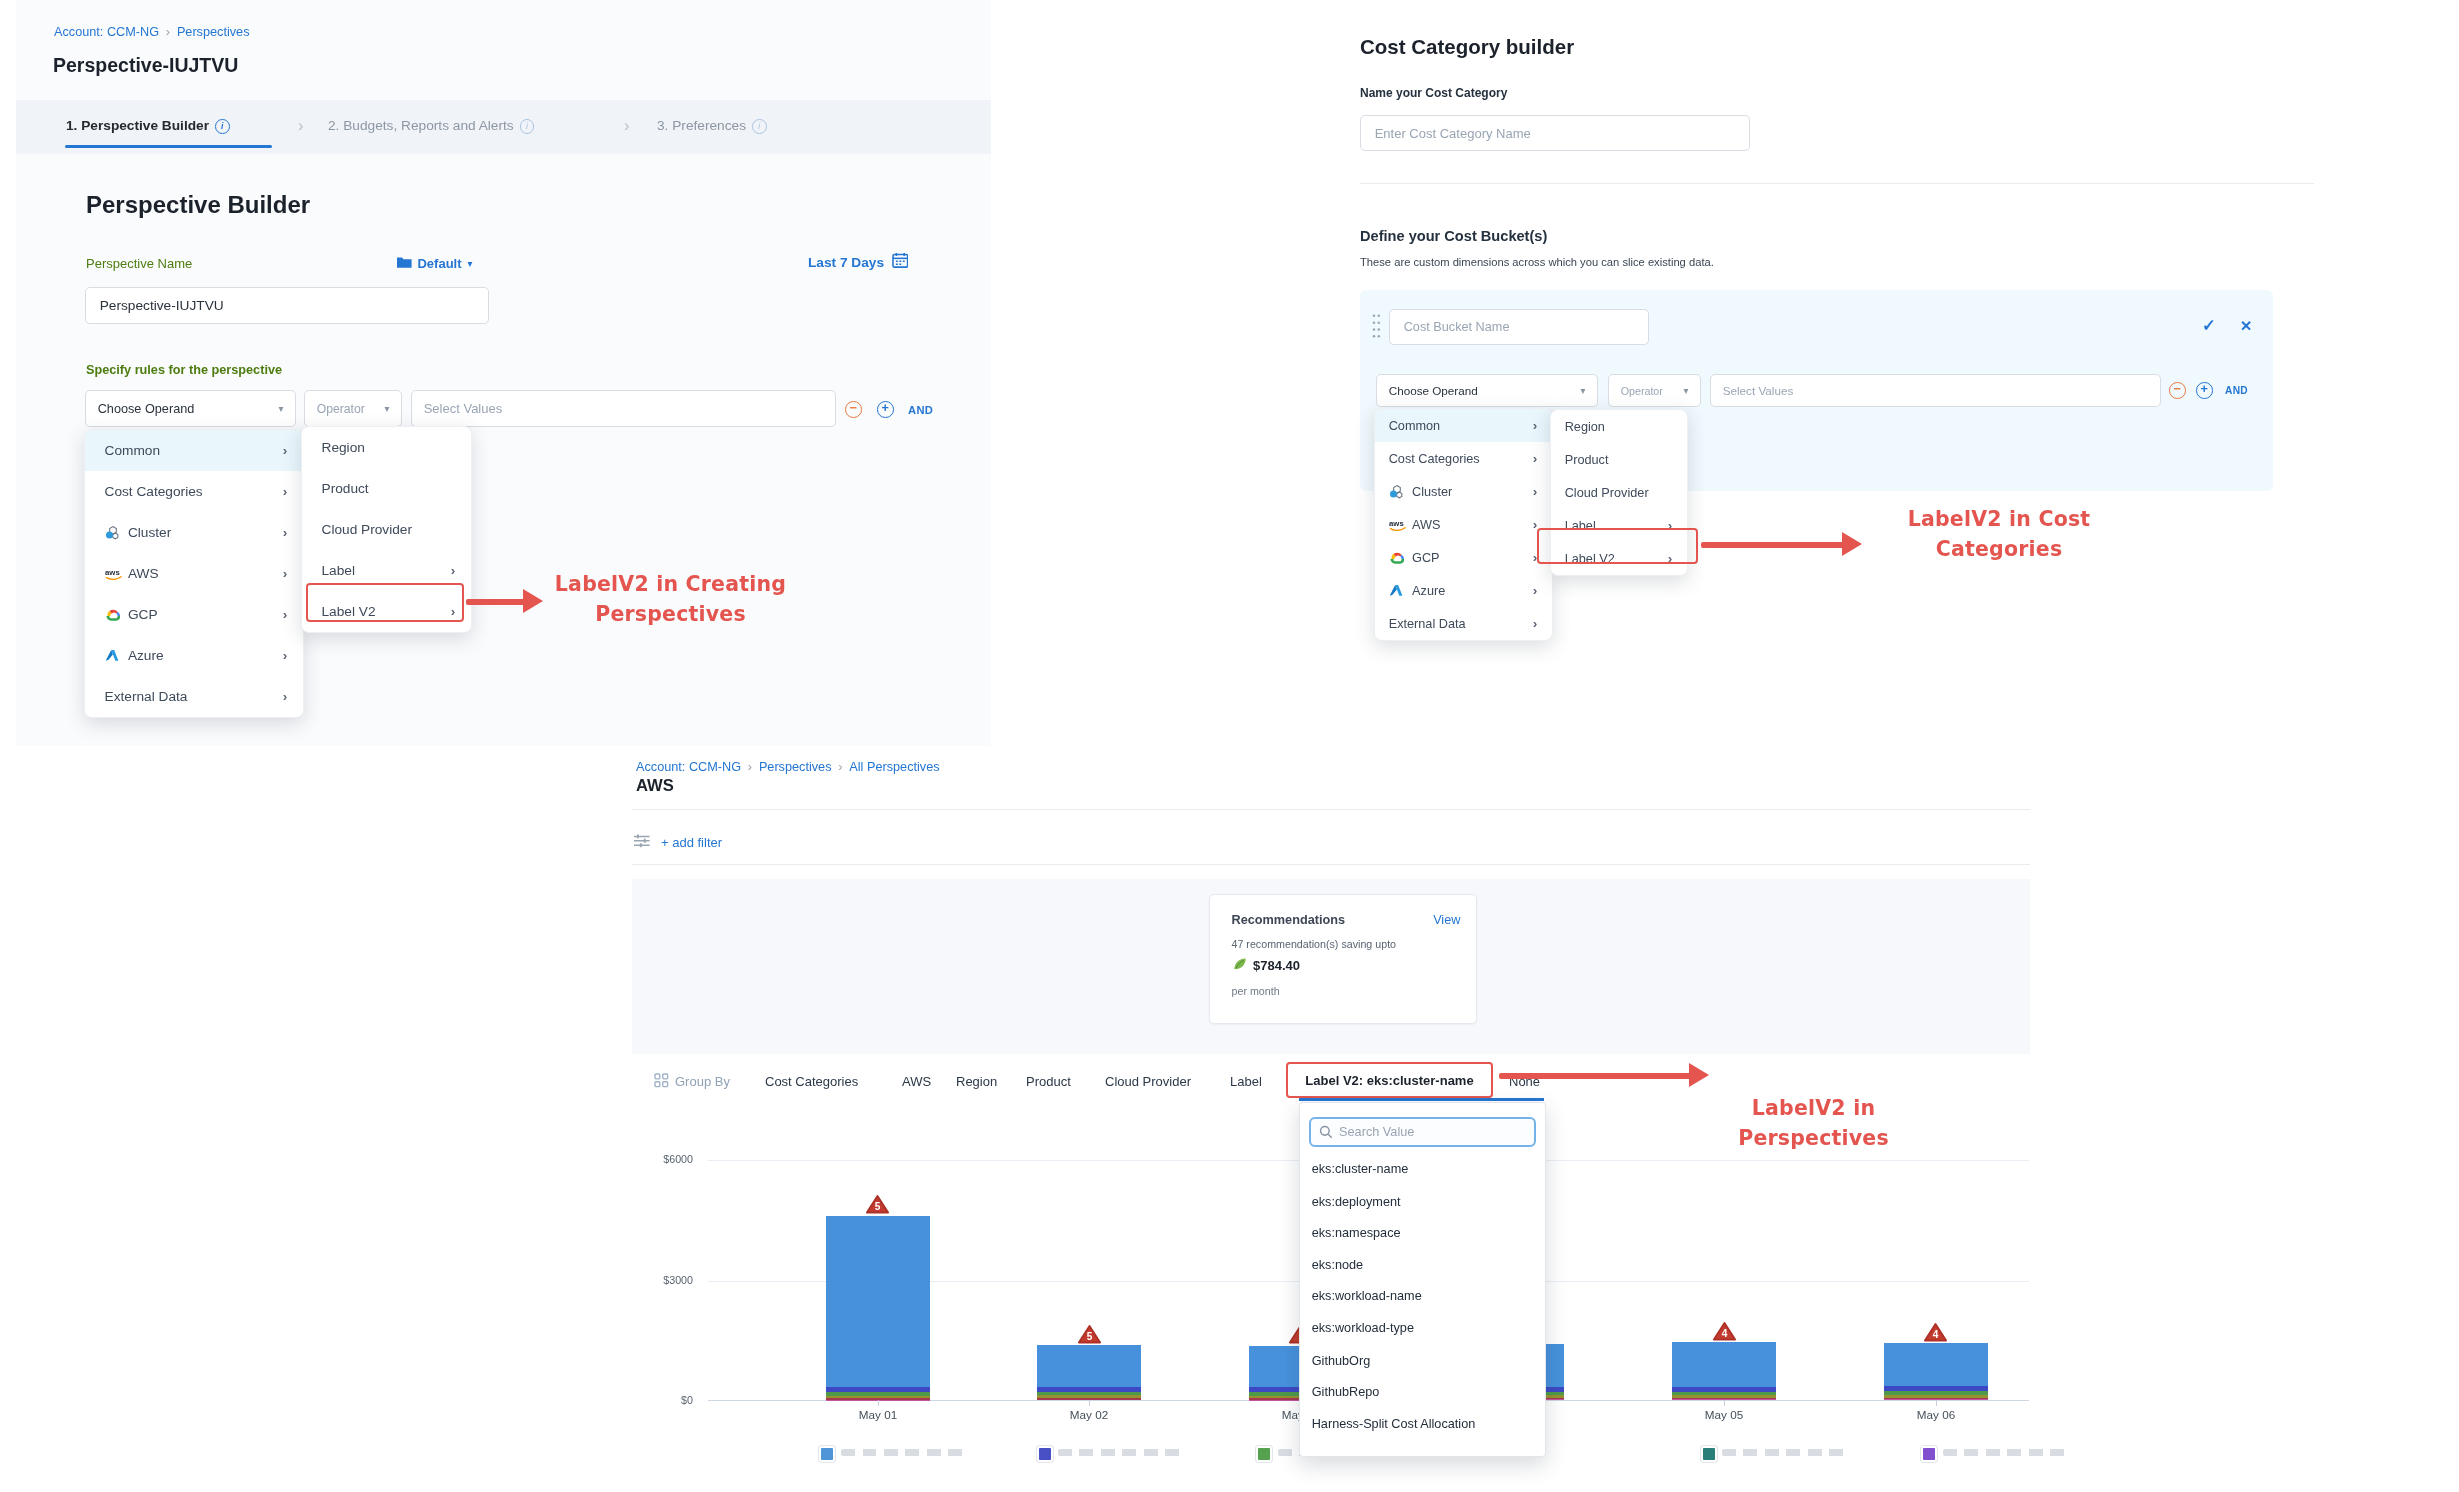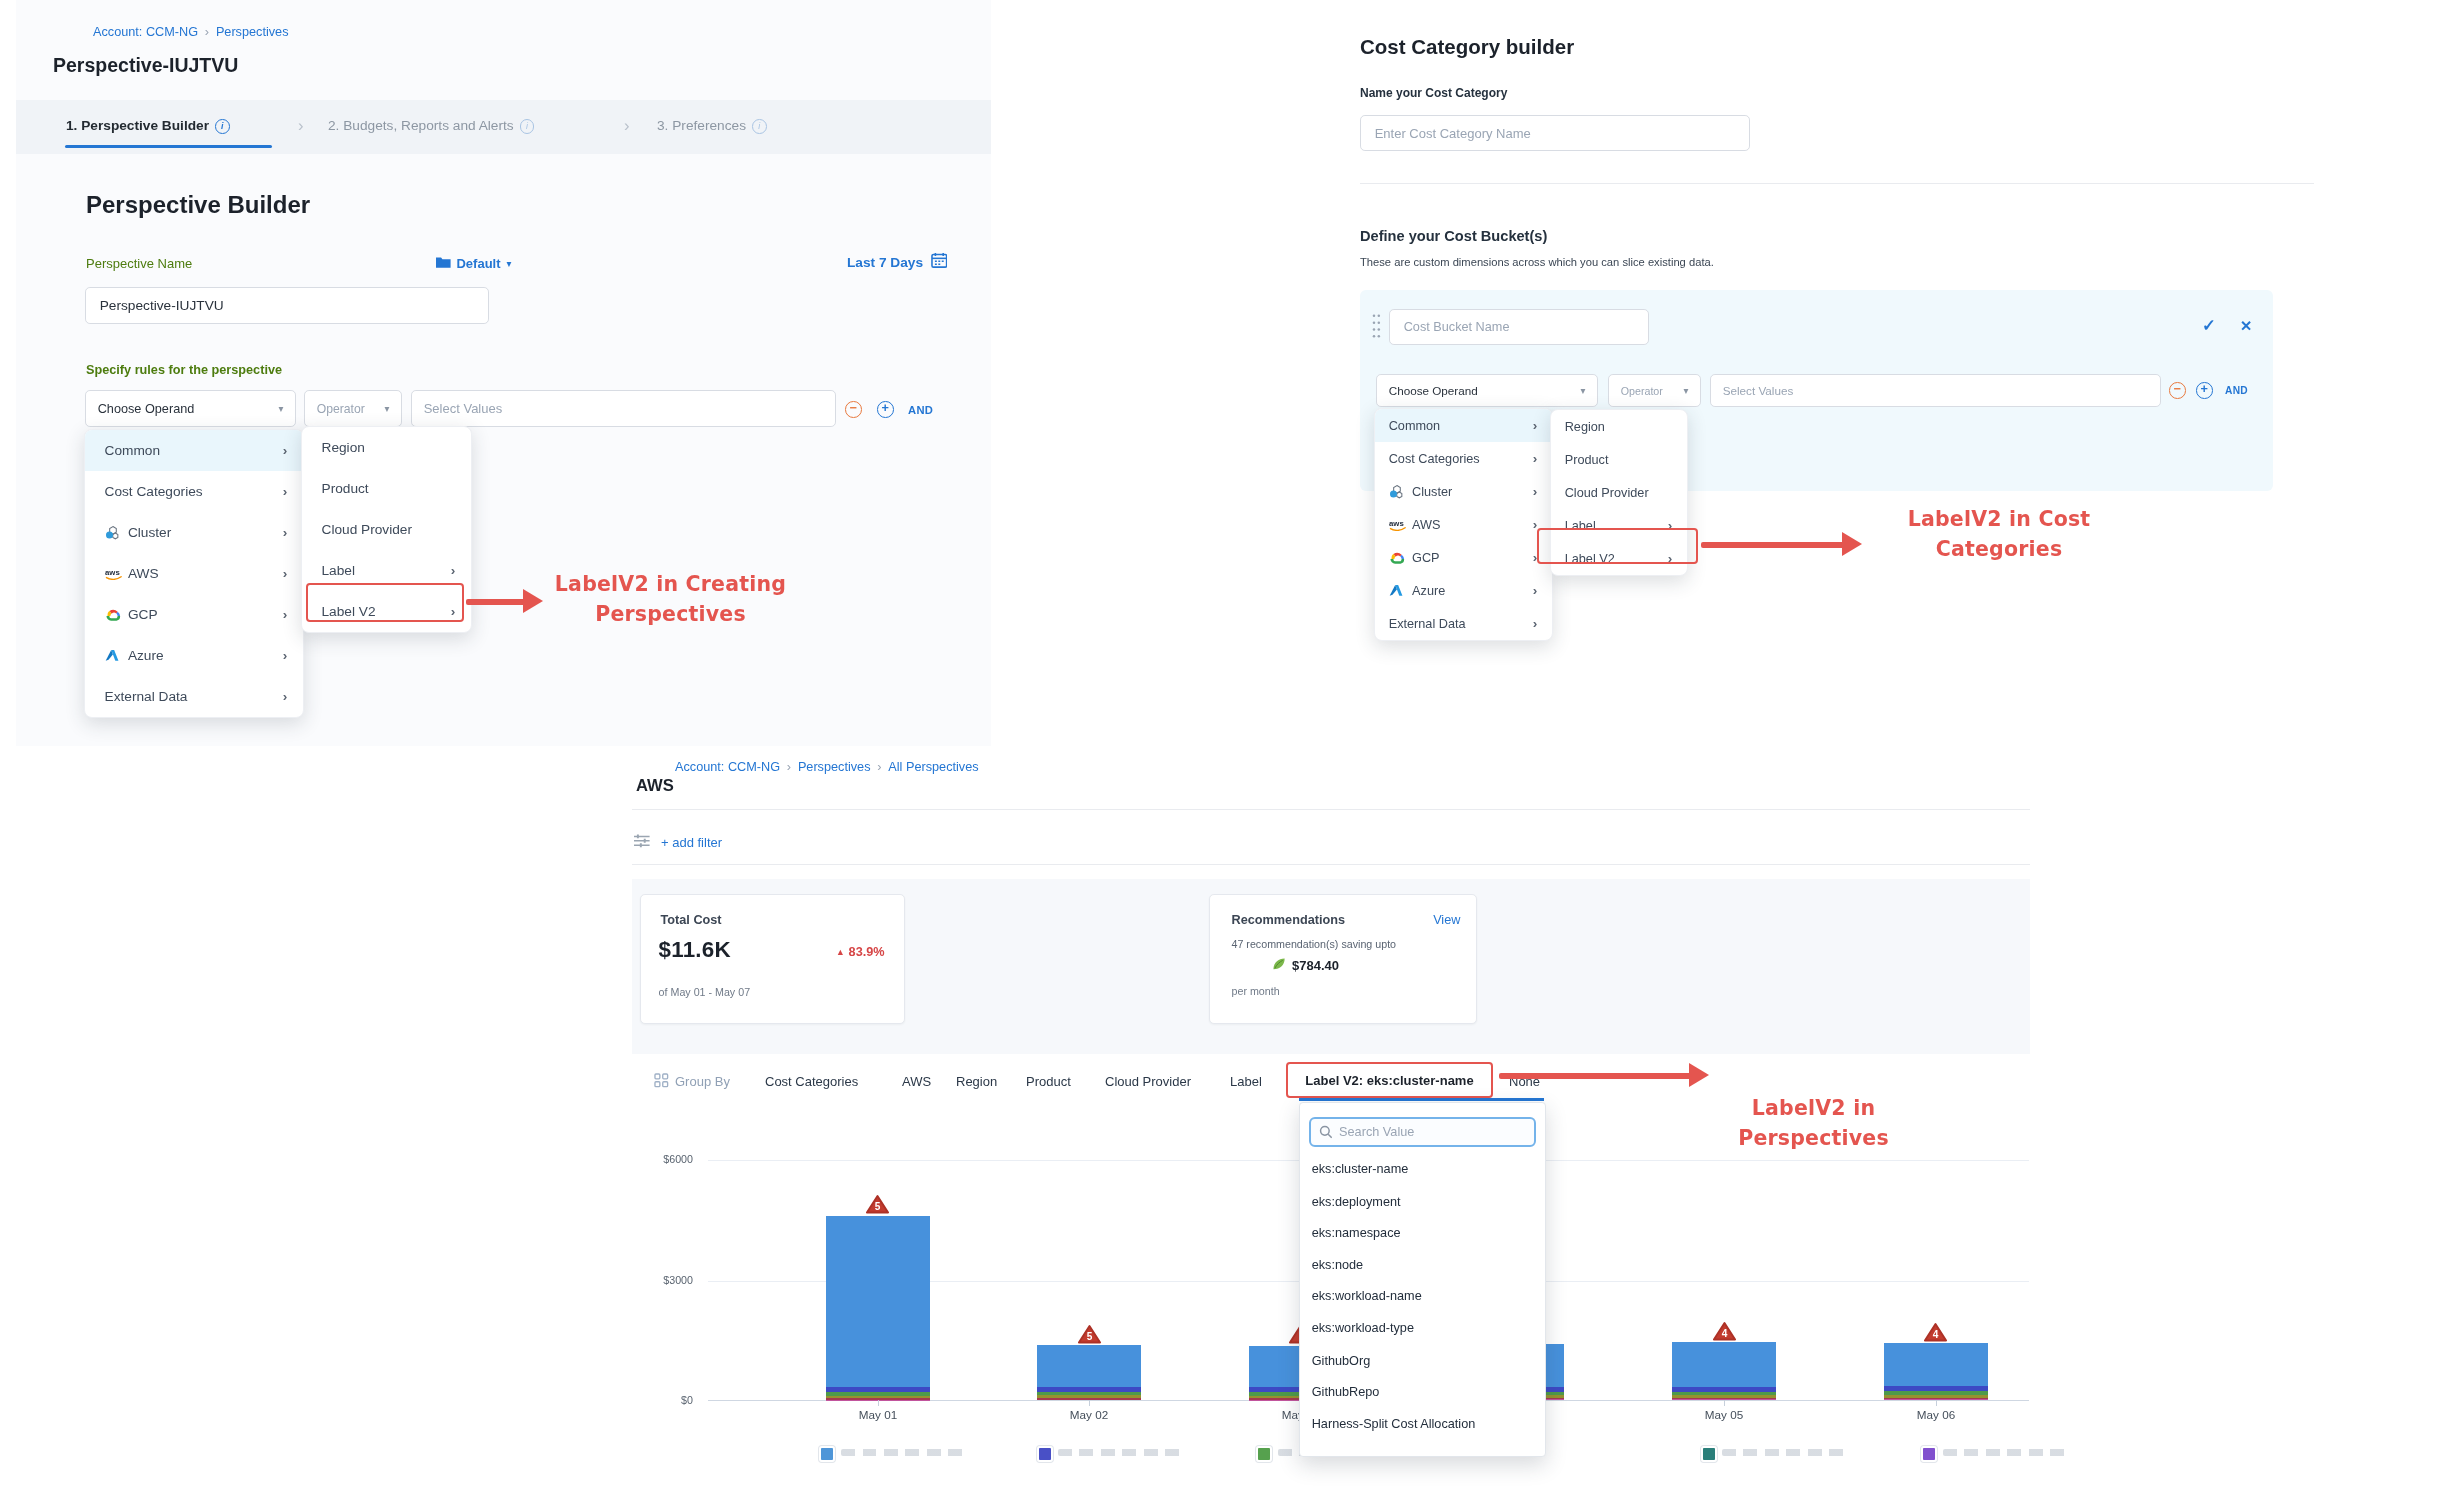--- a/index.html
+++ b/index.html
@@ -1,19 +1,19 @@
 <!DOCTYPE html>
 <html><head>
 <meta charset="utf-8">
 <style>
   html,body{margin:0;padding:0;background:#fff;}
   #root{position:relative;width:2460px;height:1492px;background:#ffffff;
         font-family:"Liberation Sans",sans-serif;overflow:hidden;color:#2a323c;}
   .abs{position:absolute;}
-  .flexr{display:flex;align-items:center;margin-left:39px;}
+  .flexr{display:flex;align-items:center;}
 
   
   .lpanel{left:15.6px;top:0;width:975px;height:746px;background:#fafbfd;}
   .tabstrip{left:15.6px;top:100px;width:975px;height:54px;background:#f0f3f7;}
 
   
   .crumb{font-size:12.7px;color:#2476d3;}
   .crumbsep{color:#9aa5b4;font-size:12.7px;padding:0 6.8px;}
   .pgtitle{font-size:19.5px;font-weight:bold;color:#1c222b;}
   .h2{font-size:24px;font-weight:bold;color:#1c222b;}
@@ -387,29 +387,20 @@
         <g stroke="#9aa5b1" stroke-width="1.5" fill="none">
           <path d="M1 3.5h16M1 8h16M1 12.5h16"></path>
           <path d="M5 1.5v4M12 6v4M8 10.5v4" stroke-width="2"></path>
         </g>
       </svg></div>
   <div class="abs bluebold" style="left:661px;top:835px;font-size:13px;font-weight:normal;">+ add filter</div>
   <div class="abs hr" style="left:632px;top:864px;width:1398px;"></div>
 
   <div class="abs cardstrip"></div>
 
-  <div class="abs card" style="left:640px;top:894px;width:263px;height:128px;">
-    <div class="abs cardlbl" style="left:19.5px;top:17.6px;">Total Cost</div>
-    <div class="abs cardval" style="left:17.6px;top:42px;">$11.6K</div>
-    <div class="abs delta flexr" style="left:156px;top:50px;gap:3.9px;">
-      <span style="font-size:8.8px;">▲</span>
-      <span>83.9%</span>
-    </div>
-    <div class="abs small" style="left:17.6px;top:91px;">of May 01 - May 07</div>
-  </div>
 
 
   <div class="abs card" style="left:1209px;top:894px;width:266px;height:128px;">
     <div class="abs cardlbl" style="left:21.5px;top:17.6px;">Recommendations</div>
     <div class="abs blue" style="right:15.6px;top:17.6px;font-size:12.7px;">View</div>
     <div class="abs small" style="left:21.5px;top:43px;color:#5a6472;">47 recommendation(s) saving upto</div>
     <div class="abs flexr" style="left:21.5px;top:61px;gap:5.9px;">
       <span><svg width="15.6" height="15.6" viewBox="0 0 16 16">
             <path d="M2.5 13.5C2.5 7 7.5 2.5 14 2.5c0 6.5-4.5 11-11.5 11z" fill="#7cb84b"></path>
             <path d="M4 12.5c2-4 5-6.5 8-8" stroke="#4e8a2e" stroke-width="1" fill="none"></path>

